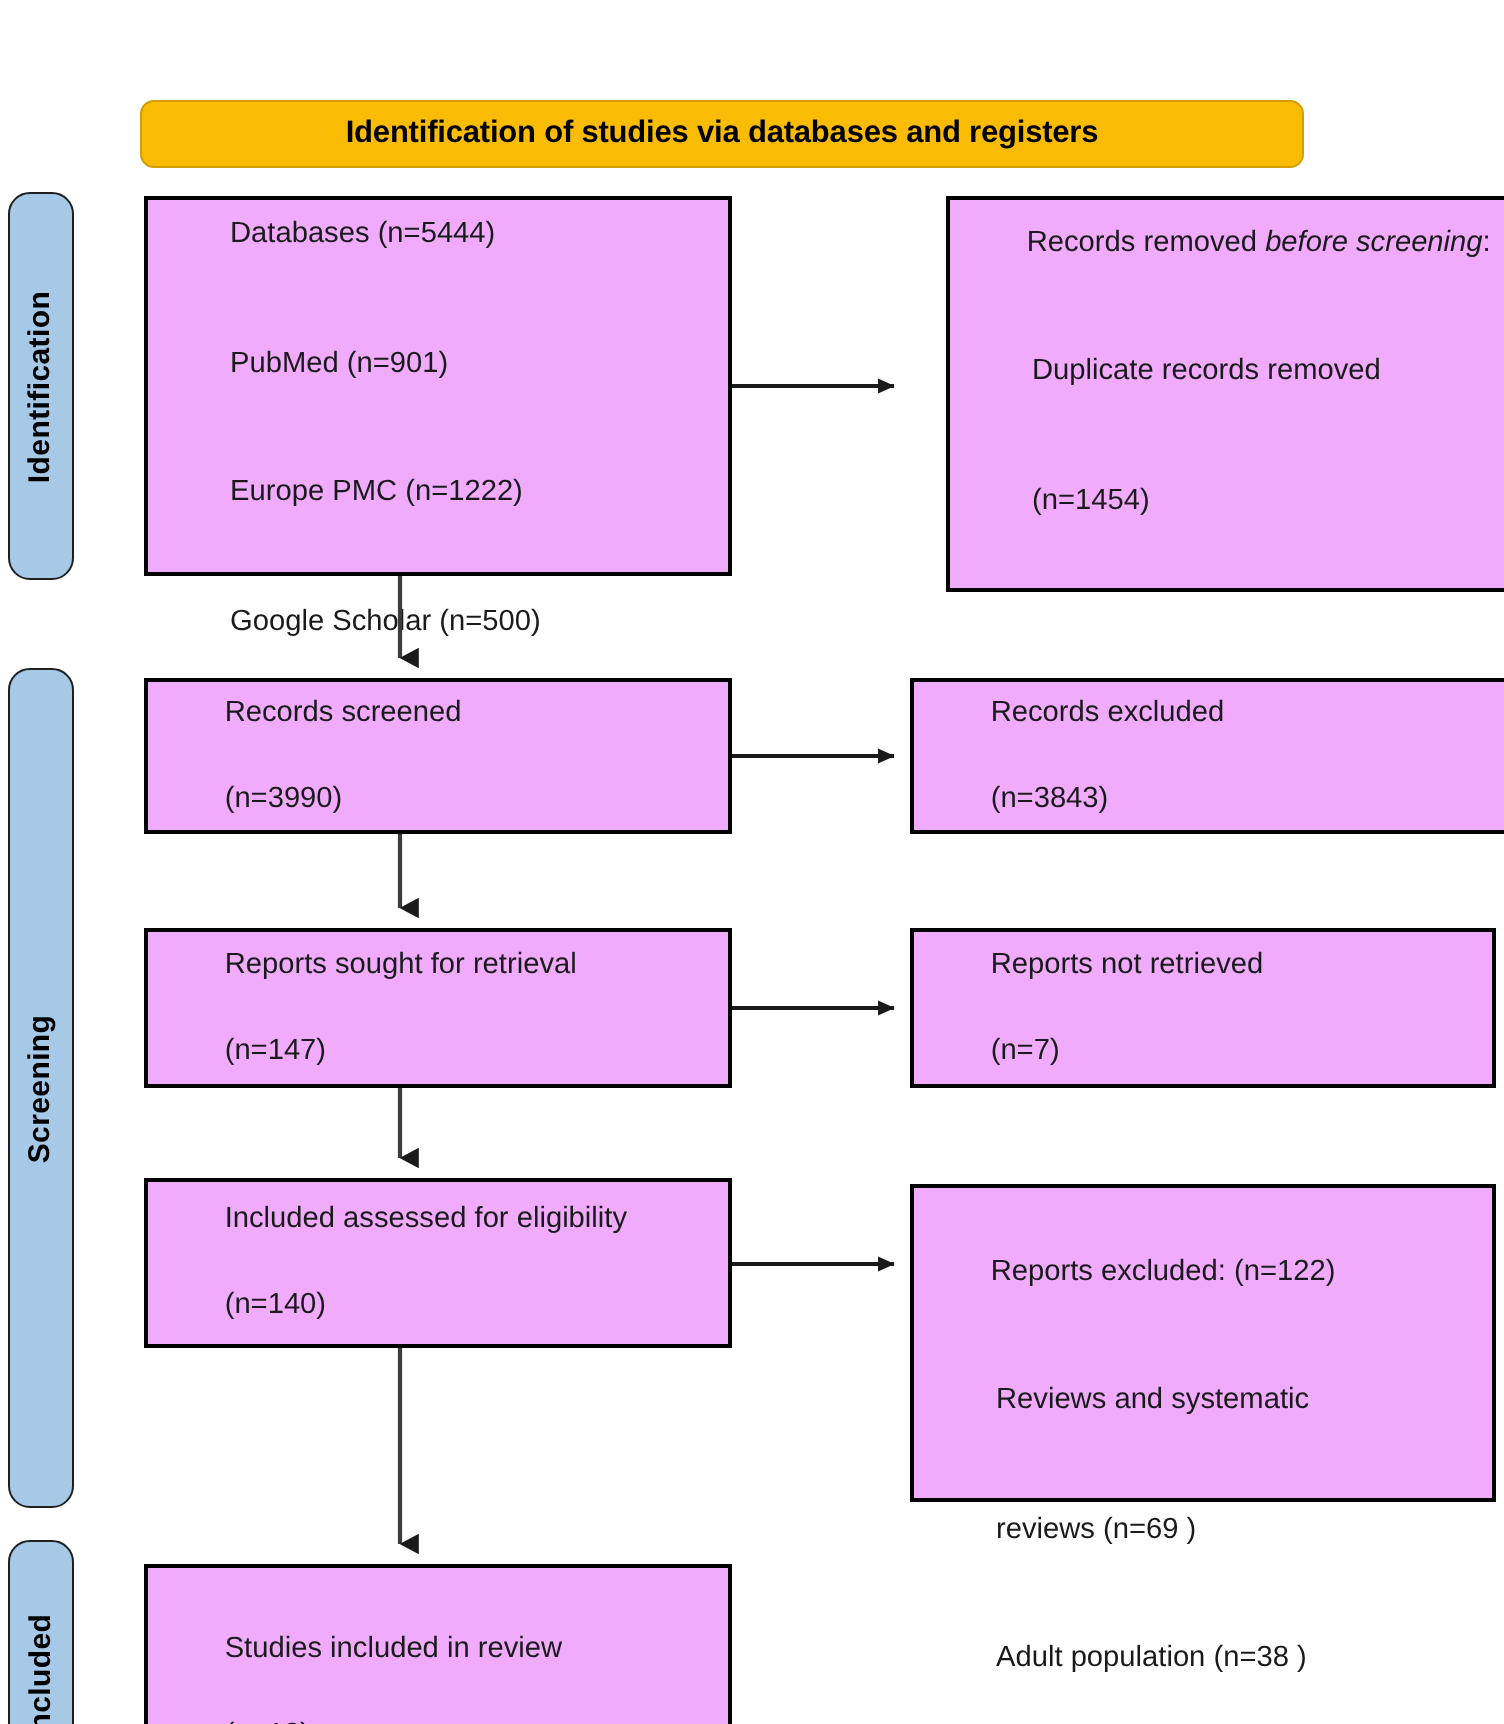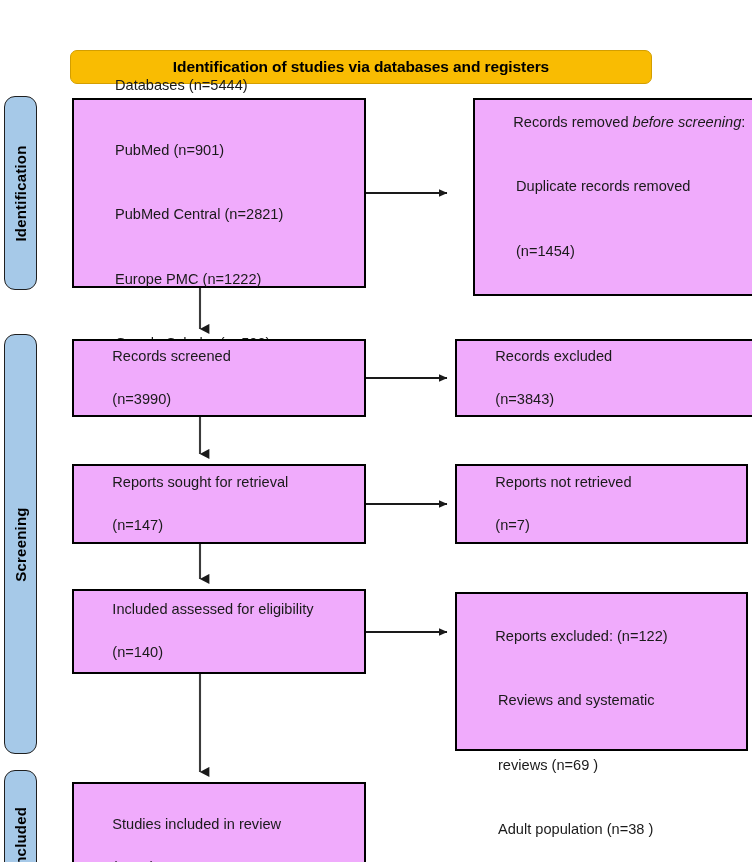--- a/index.html
+++ b/index.html
@@ -131,21 +131,20 @@
   </div>
   <div class="stage-label" id="stage-included">
     <span class="vtext">Included</span>
   </div>
 
   <div class="box vcenter" id="box-identified">
     <div class="box-text">
       <br>
       <span class="indent">Databases (n=5444)</span>
       <span class="indent">PubMed (n=901)</span>
-      <span class="indent">PubMed Central (n=2821)</span>
       <span class="indent">Europe PMC (n=1222)</span>
       <span class="indent">Google Scholar (n=500)</span>
     </div>
   </div>
 
   <div class="box vcenter" id="box-screened">
     <div class="box-text">
       <span>Records screened</span><br>
       <span>(n=3990)</span>
     </div>

